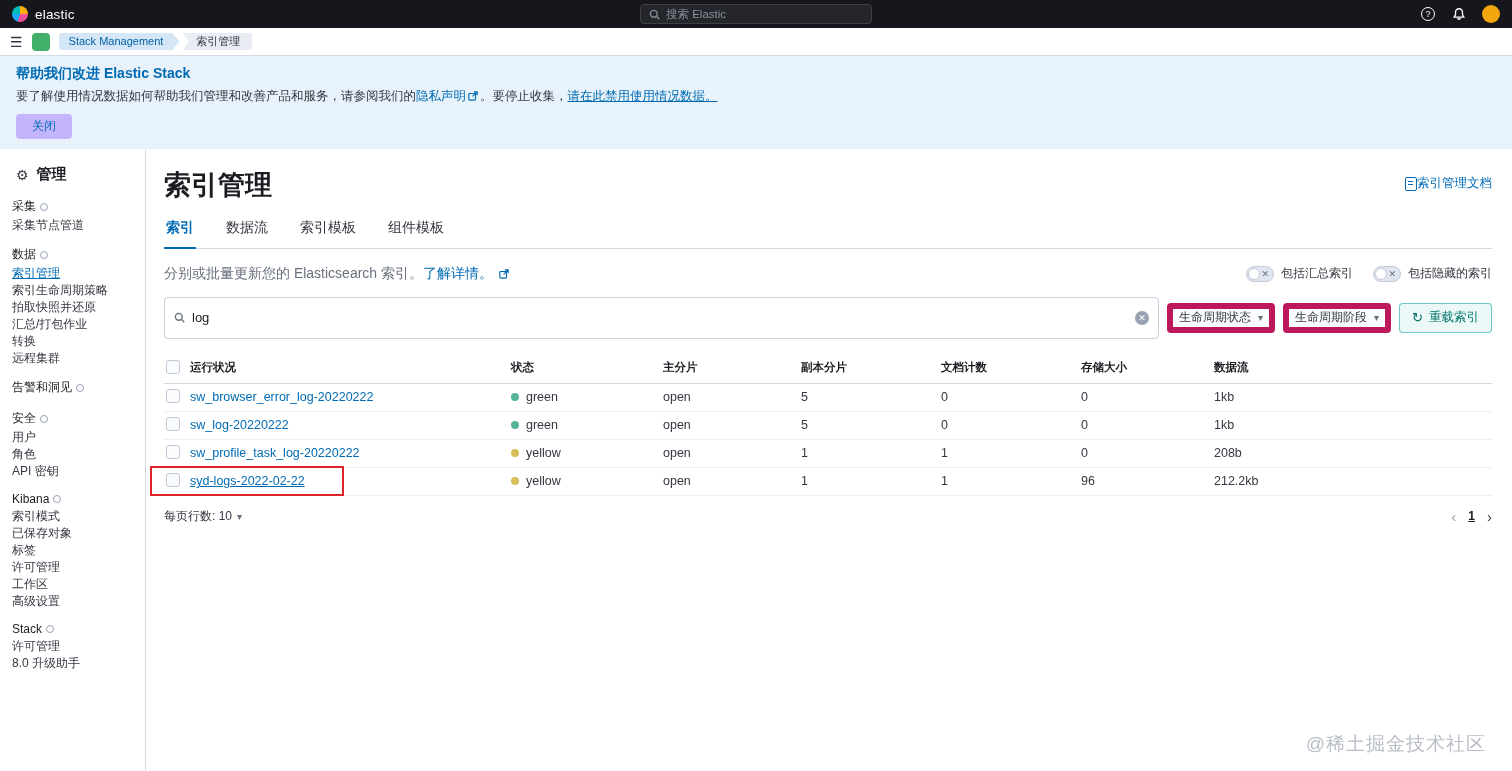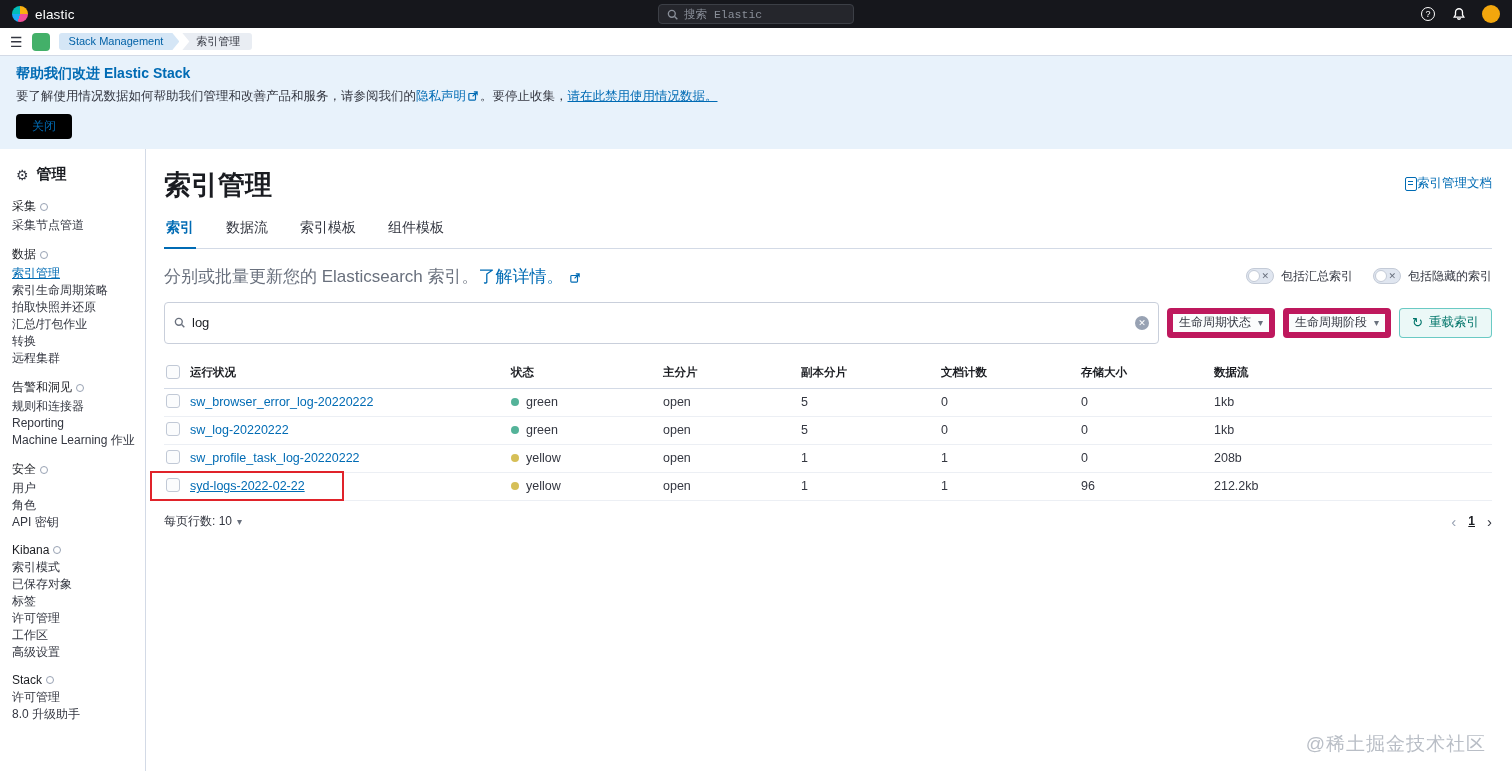--- a/index.html
+++ b/index.html
@@ -5,21 +5,21 @@
   * { box-sizing:border-box; margin:0; padding:0; }
   html,body { width:1512px; height:771px; }
   body { font-family:"Liberation Sans","DejaVu Sans",sans-serif; background:#fff; color:#343741; overflow:hidden; position:relative; font-size:13px; }
   a { cursor:pointer; text-decoration:none; }
 
   
   .topbar { height:28px; background:#16171c; display:flex; align-items:center; padding:0 12px; position:relative; color:#fff; }
   .brand { display:flex; align-items:center; gap:7px; cursor:pointer; }
   .logo-blob { width:16px; height:16px; border-radius:50%; background:conic-gradient(#f9b110 0 25%, #f04e98 25% 55%, #1ba9f5 55% 75%, #02bcb7 75% 100%); }
   .brand-text { font-size:13.5px; color:#fff; letter-spacing:.2px; }
-  .tb-search { position:absolute; left:50%; top:4px; transform:translateX(-50%); width:196px; height:20px; background:#25262c; border:1px solid #3c3f46; border-radius:4px; display:flex; align-items:center; gap:6px; padding:0 8px;font-family:Liberation Mono, monospace; }
+  .tb-search { position:absolute; left:50%; top:4px; transform:translateX(-50%); width:232px; height:20px; background:#25262c; border:1px solid #3c3f46; border-radius:4px; display:flex; align-items:center; gap:6px; padding:0 8px; }
   .tb-search input { background:transparent; border:none; outline:none; color:#9aa0a9; font-size:11.5px; width:100%; font-family:inherit; }
   .tb-search input::placeholder { color:#8a8f99; }
   .mag { width:11px; height:11px; flex:0 0 auto; }
   .tb-right { margin-left:auto; display:flex; align-items:center; gap:15px; }
   .tb-icon { width:16px; height:16px; display:flex; align-items:center; justify-content:center; cursor:pointer; }
   .help-circle { width:14px; height:14px; border:1.3px solid #fff; border-radius:50%; font-size:9px; display:flex; align-items:center; justify-content:center; color:#fff; }
   .avatar { width:18px; height:18px; border-radius:50%; background:#f2a60d; cursor:pointer; }
 
   
   .crumbbar { height:28px; background:#fff; border-bottom:1px solid #d3dae6; display:flex; align-items:center; padding:0 10px; gap:9px; }
@@ -29,21 +29,21 @@
   .crumb.first { background:#d5e6f6; color:#0061a6; clip-path:polygon(0 0, calc(100% - 7px) 0, 100% 50%, calc(100% - 7px) 100%, 0 100%); padding-right:16px; border-radius:3px 0 0 3px; }
   .crumb.last { background:#e9edf3; color:#343741; clip-path:polygon(0 0, 100% 0, 100% 100%, 0 100%, 7px 50%); margin-left:-6px; padding-left:14px; border-radius:0 3px 3px 0; }
 
   
   .banner { background:#e8f2fb; padding:9px 16px 10px; }
   .banner-title { color:#006bb4; font-weight:bold; font-size:14px; }
   .banner-body { margin-top:5px; font-size:12.5px; color:#343741; }
   .banner-body a { color:#006bb4; }
   .banner-body a.underline { text-decoration:underline; }
   .ext-ico { display:inline-block; width:10px; height:10px; margin:0 2px; vertical-align:-1px; }
-  .banner-close { margin-top:9px; display:inline-block; background:#000000; color:#006bb4; font-size:12px; padding:4px 16px; border-radius:4px; border:none; cursor:pointer; font-family:inherit; }
+  .banner-close { margin-top:9px; display:inline-block; background:#c4b5fd; color:#006bb4; font-size:12px; padding:4px 16px; border-radius:4px; border:none; cursor:pointer; font-family:inherit; }
 
   
   .layout { display:flex; height:640px; }
   .sidebar { width:146px; flex:0 0 146px; border-right:1px solid #d3dae6; padding:16px 6px 0 12px; overflow:hidden; }
   .sb-title-row { display:flex; align-items:center; gap:8px; margin-bottom:10px; padding-left:4px; }
   .sb-gear { font-size:14px; color:#343741; }
   .sb-title { font-size:15px; font-weight:bold; color:#1a1c21; }
   .sb-section { margin-top:14px; }
   .sb-header { display:flex; align-items:center; gap:4px; font-size:12px; font-weight:normal; color:#1a1c21; margin-bottom:4px; }
   .info-dot { width:8px; height:8px; border:1px solid #98a2b3; border-radius:50%; flex:0 0 auto; }
@@ -56,21 +56,21 @@
   .page-title { font-size:27px; font-weight:bold; color:#1a1c21; line-height:1.1; }
   .docs-link { color:#006bb4; font-size:12.5px; display:flex; align-items:center; margin-top:4px; }
   .doc-ico { width:12px; height:14px; border:1.2px solid #006bb4; border-radius:2px; position:relative; }
   .doc-ico::after { content:""; position:absolute; left:2px; top:3px; width:5px; height:1.2px; background:#006bb4; box-shadow:0 3px 0 #006bb4; }
 
   .tabs { display:flex; gap:28px; margin-top:18px; border-bottom:1px solid #d3dae6; }
   .tab { font-size:14px; color:#343741; padding:0 2px 10px; cursor:pointer; }
   .tab.active { color:#006bb4; font-weight:600; border-bottom:2px solid #006bb4; margin-bottom:-1px; }
 
   .desc-row { margin-top:16px; display:flex; justify-content:space-between; align-items:center; }
-  .desc { font-size:17px; color:#69707d; }
+  .desc { font-size:14px; color:#69707d; }
   .desc a { color:#006bb4; }
   .toggles { display:flex; align-items:center; gap:20px; }
   .toggle { display:flex; align-items:center; gap:7px; cursor:pointer; }
   .switch { width:28px; height:16px; border-radius:9px; background:#e0e6f0; border:1px solid #c4cbd7; position:relative; flex:0 0 auto; }
   .switch .thumb { position:absolute; left:1px; top:1px; width:12px; height:12px; border-radius:50%; background:#fff; border:1px solid #c4cbd7; }
   .switch .off-x { position:absolute; right:4px; top:0; font-size:9px; line-height:14px; color:#69707d; }
   .tg-label { font-size:12px; color:#343741; }
 
   .filter-row { margin-top:14px; display:flex; align-items:center; gap:8px; }
   .search-box { flex:1; height:42px; border:1px solid #c9cfdb; border-radius:4px; display:flex; align-items:center; gap:7px; padding:0 9px; background:#fff; }
@@ -183,25 +183,20 @@
               <a class="sb-item">汇总/打包作业</a>
               <a class="sb-item">转换</a>
               <a class="sb-item">远程集群</a>
             </div>
   </div>
           <div class="sb-section">
     <div class="sb-header">
       <span class="sb-header-text">告警和洞见</span>
       <span class="info-dot"></span>
     </div>
-    <div class="sb-items">
-              <a class="sb-item">规则和连接器</a>
-              <a class="sb-item">Reporting</a>
-              <a class="sb-item">Machine Learning 作业</a>
-            </div>
   </div>
           <div class="sb-section">
     <div class="sb-header">
       <span class="sb-header-text">安全</span>
       <span class="info-dot"></span>
     </div>
     <div class="sb-items">
               <a class="sb-item">用户</a>
               <a class="sb-item">角色</a>
               <a class="sb-item">API 密钥</a>

